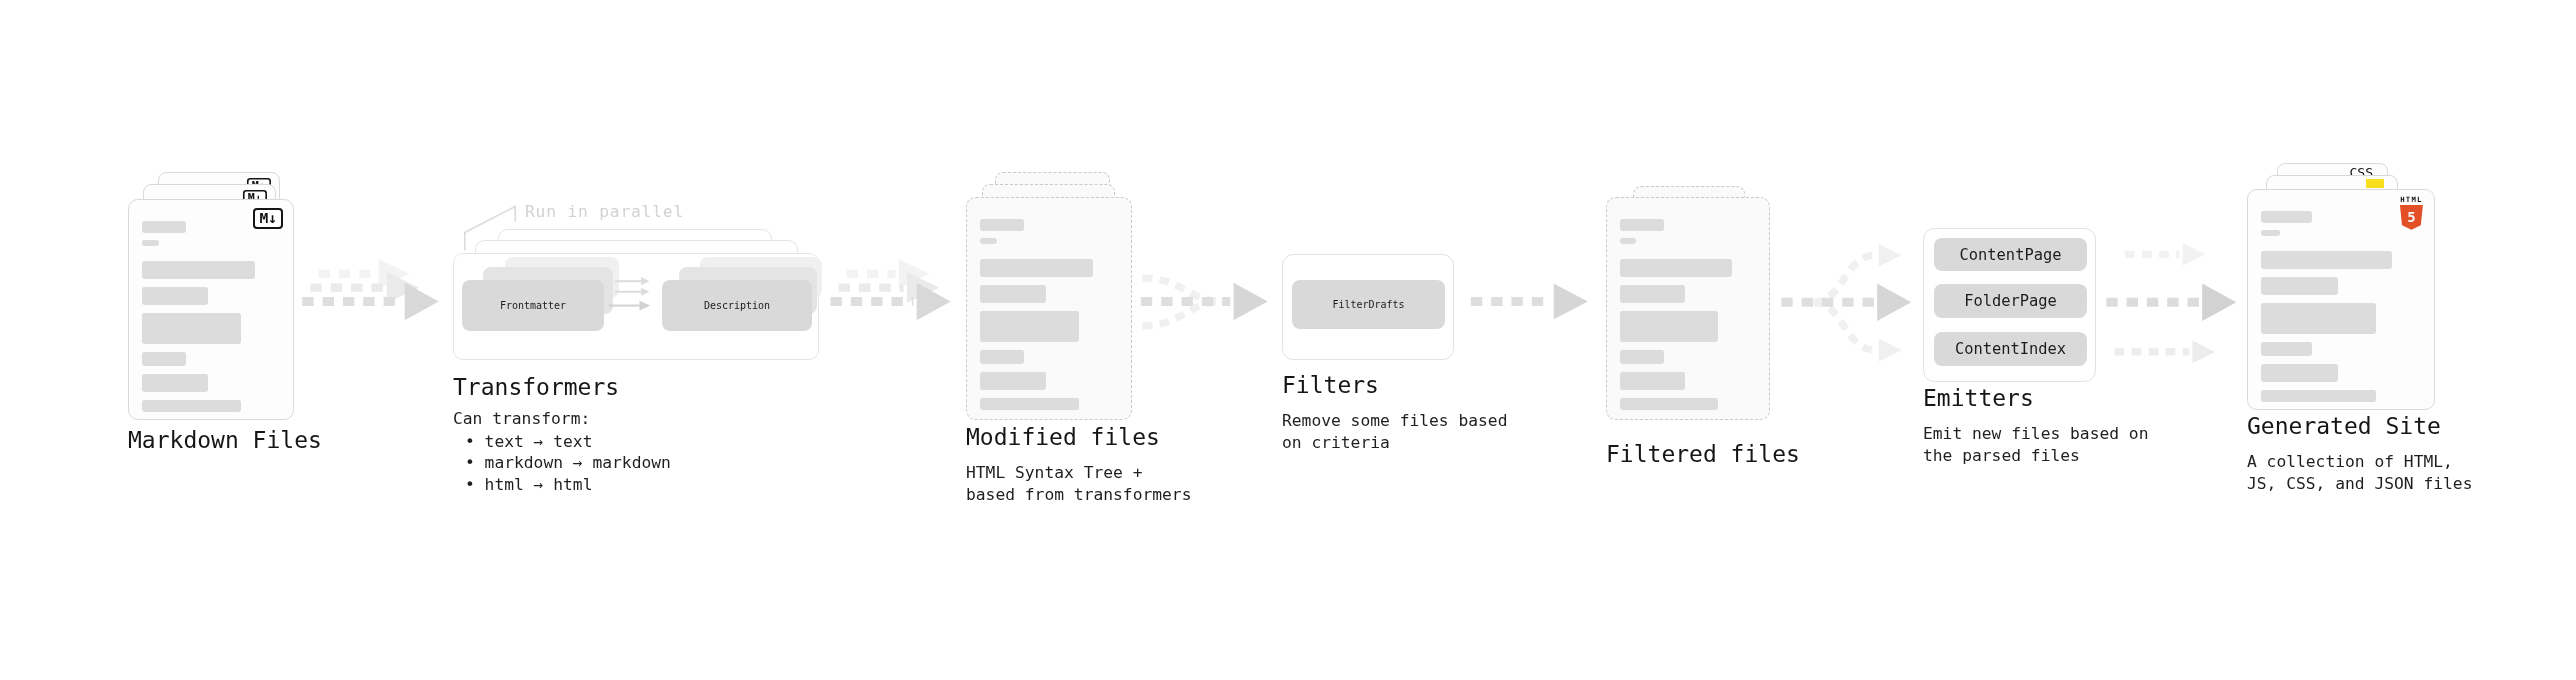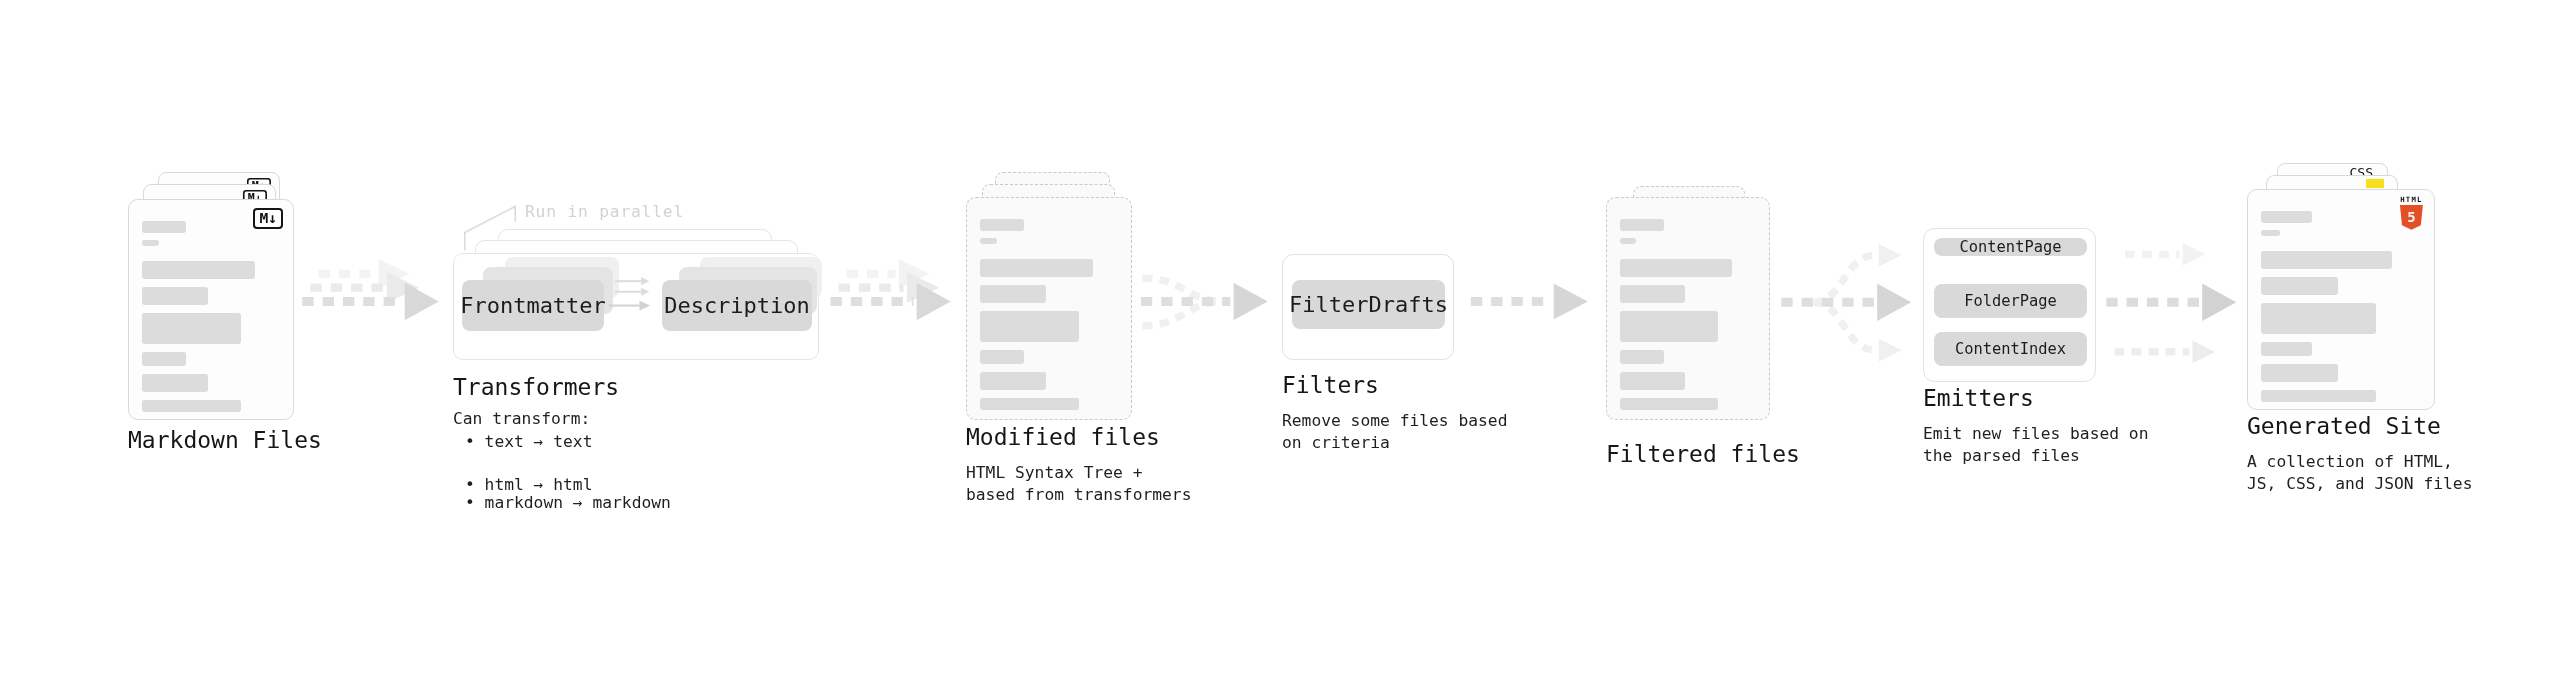--- a/index.html
+++ b/index.html
@@ -50,21 +50,21 @@
     clip-path: polygon(0 0, 100% 0, 91% 82%, 50% 100%, 9% 82%);
     display: flex; align-items: center; justify-content: center;
     color: #f5f5f5; font-size: 14px; font-weight: 700;
   }
 
   
   .tbox { position: absolute; background: #ffffff; border: 1.6px solid #e5e5e5; border-radius: 9.8px; }
   .pill {
     position: absolute; background: #d9d9d9; border-radius: 8.1px;
     display: flex; align-items: center; justify-content: center;
-    font-size: 22px; color: #1c1c1c; white-space: nowrap;
+    font-size: 10px; color: #1c1c1c; white-space: nowrap;
   }
   .ghost1 { position: absolute; background: #e4e4e4; border-radius: 8.1px; }
   .ghost2 { position: absolute; background: #f0f0f0; border-radius: 8.1px; }
   .callout-text { position: absolute; font-size: 16.3px; color: #d2d2d2; letter-spacing: 0.8px; white-space: nowrap; }
 
   .groupbox { position: absolute; background: #ffffff; border: 1.6px solid #e2e2e2; border-radius: 11.4px; }
 
   
   .title { position: absolute; font-size: 23px; color: #161616; white-space: nowrap; }
   .desc  { position: absolute; font-size: 16.3px; line-height: 22px; color: #1f1f1f; white-space: pre-line; }
@@ -110,21 +110,21 @@
 
   <div class="ghost2 z4" style="left:700px; top:257px; width:122px; height:41px;"></div>
   <div class="ghost1 z4" style="left:679px; top:267px; width:138px; height:47px;"></div>
   <div class="pill z5" style="left:662px; top:280px; width:150px; height:51px;">Description</div>
 
   <div class="callout-text" style="left:525px; top:202px;">Run in parallel</div>
 
   <div class="title" style="left:453px; top:374px;">Transformers</div>
   <div class="bullet" style="left:453px; top:409px;">Can transform:</div>
   <div class="bullet" style="left:465px; top:432px;">• text → text</div>
-  <div class="bullet" style="left:465px; top:453px;margin-top:40px;">• markdown → markdown</div>
+  <div class="bullet" style="left:465px; top:453px;">• markdown → markdown</div>
   <div class="bullet" style="left:465px; top:475px;">• html → html</div>
 
   <div class="backcard dashed z0" style="left:995px; top:172px; width:115px;"></div>
   <div class="backcard dashed z1" style="left:982px; top:184px; width:133px;"></div>
   <div class="doc dashed z2" style="left:966px; top:197px; width:166px; height:223px;">
     <div class="bars">
       <div class="bar b1"></div>
       <div class="bar b2"></div>
       <div class="bar b3"></div>
       <div class="bar b4"></div>
@@ -153,21 +153,21 @@
       <div class="bar b4"></div>
       <div class="bar b5"></div>
       <div class="bar b6"></div>
       <div class="bar b7"></div>
       <div class="bar b8"></div>
     </div>
   </div>
   <div class="title" style="left:1606px; top:424px;margin-top:17px;">Filtered files</div>
 
   <div class="groupbox z1" style="left:1923px; top:228px; width:173px; height:154px;"></div>
-  <div class="pill z2" style="left:1934px; top:238px; width:153px; height:18px; font-size:15.4px;">ContentPage</div>
+  <div class="pill z2" style="left:1934px; top:238px; width:153px; height:33px; font-size:15.4px;">ContentPage</div>
   <div class="pill z2" style="left:1934px; top:284px; width:153px; height:34px; font-size:15.4px;">FolderPage</div>
   <div class="pill z2" style="left:1934px; top:332px; width:153px; height:34px; font-size:15.4px;">ContentIndex</div>
   <div class="title" style="left:1923px; top:385px;">Emitters</div>
   <div class="desc" style="left:1923px; top:423px;">Emit new files based on
 the parsed files</div>
 
   <div class="backcard solid z0" style="left:2277px; top:163px; width:111px;">
     <span class="css-badge">CSS</span>
   </div>
   <div class="backcard solid z1" style="left:2266px; top:175px; width:132px;">

